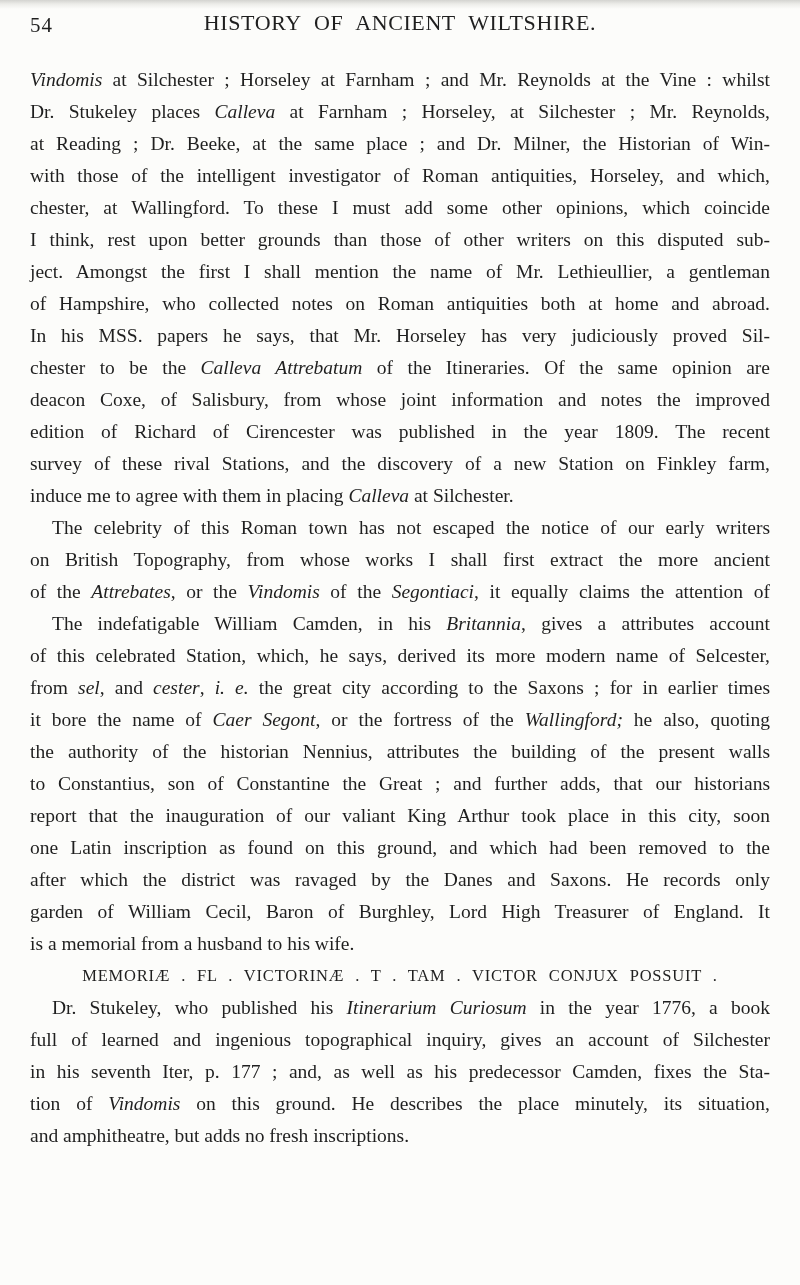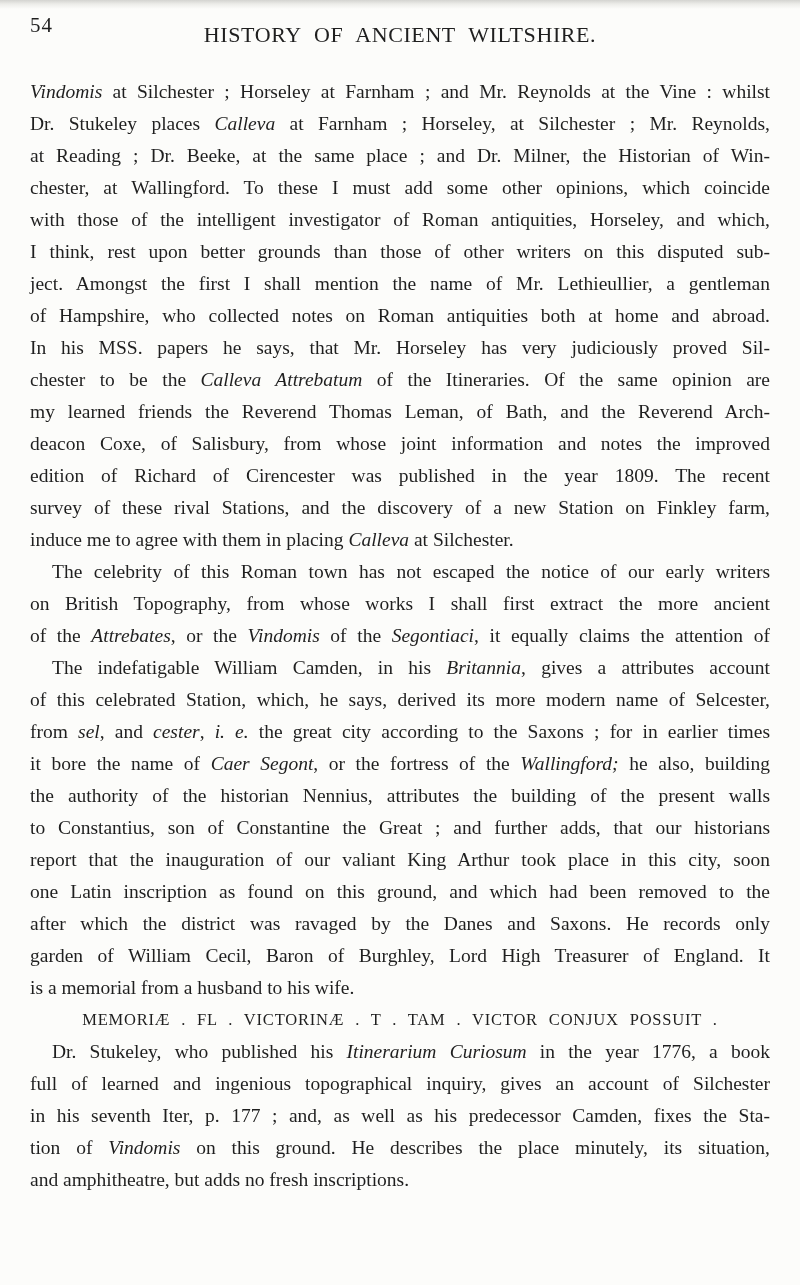--- a/index.html
+++ b/index.html
@@ -12,21 +12,21 @@
     position: relative;
     width: 100%; height: 100%;
     font-family: "Liberation Serif", "DejaVu Serif", serif;
     color: #1f1f1f;
   }
   .scan-edge {
     position: absolute; top: 0; left: 0; right: 0; height: 9px;
     background: linear-gradient(180deg, #c6c6c2 0%, #e7e7e3 45%, rgba(252,252,250,0) 100%);
     opacity: .75;
   }
-  .page-header { position: relative; padding-top: 22px; height: 27px; }
+  .page-header { position: relative; padding-top: 10px; height: 27px; }
   .page-number {
     position: absolute; left: 30px; top: 13px;
     font-size: 21px; letter-spacing: 1px;
   }
   .running-title {
     margin: 0; text-align: center;
     font-size: 22px; font-weight: normal;
     letter-spacing: 0.6px; word-spacing: 7px;
   }
   .text-block {
@@ -53,43 +53,42 @@
   <header class="page-header">
     <span class="page-number">54</span>
     <h1 class="running-title">HISTORY OF ANCIENT WILTSHIRE.</h1>
   </header>
 
   <main class="text-block">
       <div class="paragraph">
         <div class="line"><em>Vindomis</em><span> at Silchester ; Horseley at Farnham ; and Mr. Reynolds at the Vine : whilst</span></div>
         <div class="line"><span>Dr. Stukeley places </span><em>Calleva</em><span> at Farnham ; Horseley, at Silchester ; Mr. Reynolds,</span></div>
         <div class="line"><span>at Reading ; Dr. Beeke, at the same place ; and Dr. Milner, the Historian of Win-</span></div>
+        <div class="line"><span>with those of the intelligent investigator of Roman antiquities, Horseley, and which,</span></div>
         <div class="line"><span>chester, at Wallingford. To these I must add some other opinions, which coincide</span></div>
-        <div class="line"><span>with those of the intelligent investigator of Roman antiquities, Horseley, and which,</span></div>
         <div class="line"><span>I think, rest upon better grounds than those of other writers on this disputed sub-</span></div>
         <div class="line"><span>ject. Amongst the first I shall mention the name of Mr. Lethieullier, a gentleman</span></div>
         <div class="line"><span>of Hampshire, who collected notes on Roman antiquities both at home and abroad.</span></div>
         <div class="line"><span>In his MSS. papers he says, that Mr. Horseley has very judiciously proved Sil-</span></div>
         <div class="line"><span>chester to be the </span><em>Calleva Attrebatum</em><span> of the Itineraries. Of the same opinion are</span></div>
-        <div class="line"><span>my learned friends the Reverend Thomas Leman, of Bath, and the Reverend Arch-</span></div>
         <div class="line"><span>deacon Coxe, of Salisbury, from whose joint information and notes the improved</span></div>
         <div class="line"><span>edition of Richard of Cirencester was published in the year 1809. The recent</span></div>
         <div class="line"><span>survey of these rival Stations, and the discovery of a new Station on Finkley farm,</span></div>
         <div class="line last"><span>induce me to agree with them in placing </span><em>Calleva</em><span> at Silchester.</span></div>
       </div>
       <div class="paragraph indent">
         <div class="line"><span>The celebrity of this Roman town has not escaped the notice of our early writers</span></div>
         <div class="line"><span>on British Topography, from whose works I shall first extract the more ancient</span></div>
         <div class="line"><span>of the </span><em>Attrebates</em><span>, or the </span><em>Vindomis</em><span> of the </span><em>Segontiaci</em><span>, it equally claims the attention of</span></div>
       </div>
       <div class="paragraph indent">
         <div class="line"><span>The indefatigable William Camden, in his </span><em>Britannia</em><span>, gives a attributes account</span></div>
         <div class="line"><span>of this celebrated Station, which, he says, derived its more modern name of Selcester,</span></div>
         <div class="line"><span>from </span><em>sel</em><span>, and </span><em>cester</em><span>, </span><em>i. e.</em><span> the great city according to the Saxons ; for in earlier times</span></div>
-        <div class="line"><span>it bore the name of </span><em>Caer Segont</em><span>, or the fortress of the </span><em>Wallingford;</em><span> he also, building</span></div>
+        <div class="line"><span>it bore the name of </span><em>Caer Segont</em><span>, or the fortress of the </span><em>Wallingford;</em><span> he also, quoting</span></div>
         <div class="line"><span>the authority of the historian Nennius, attributes the building of the present walls</span></div>
         <div class="line"><span>to Constantius, son of Constantine the Great ; and further adds, that our historians</span></div>
         <div class="line"><span>report that the inauguration of our valiant King Arthur took place in this city, soon</span></div>
         <div class="line"><span>one Latin inscription as found on this ground, and which had been removed to the</span></div>
         <div class="line"><span>after which the district was ravaged by the Danes and Saxons. He records only</span></div>
         <div class="line"><span>garden of William Cecil, Baron of Burghley, Lord High Treasurer of England. It</span></div>
         <div class="line last"><span>is a memorial from a husband to his wife.</span></div>
       </div>
       <div class="inscription">MEMORIÆ . FL . VICTORINÆ . T . TAM . VICTOR  CONJUX  POSSUIT .</div>
       <div class="paragraph indent">

